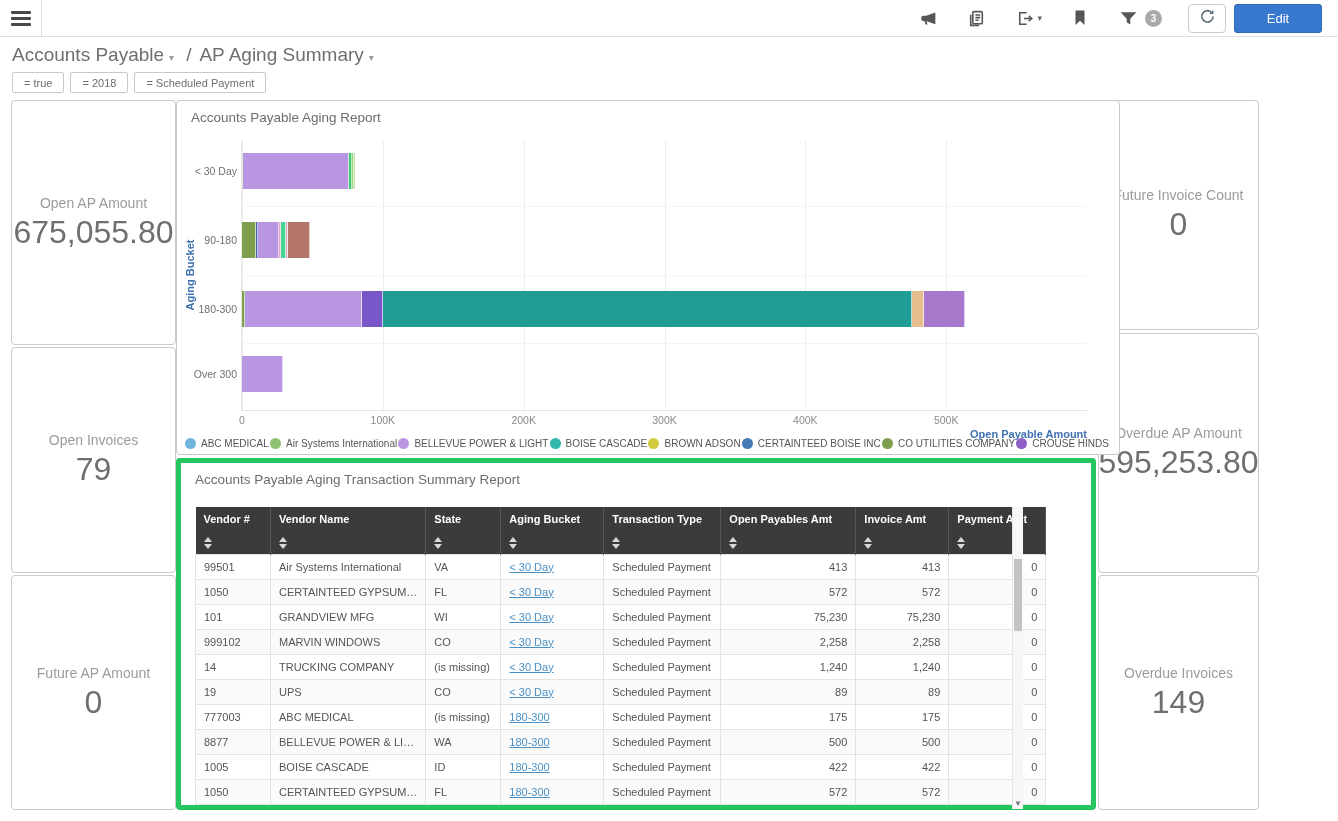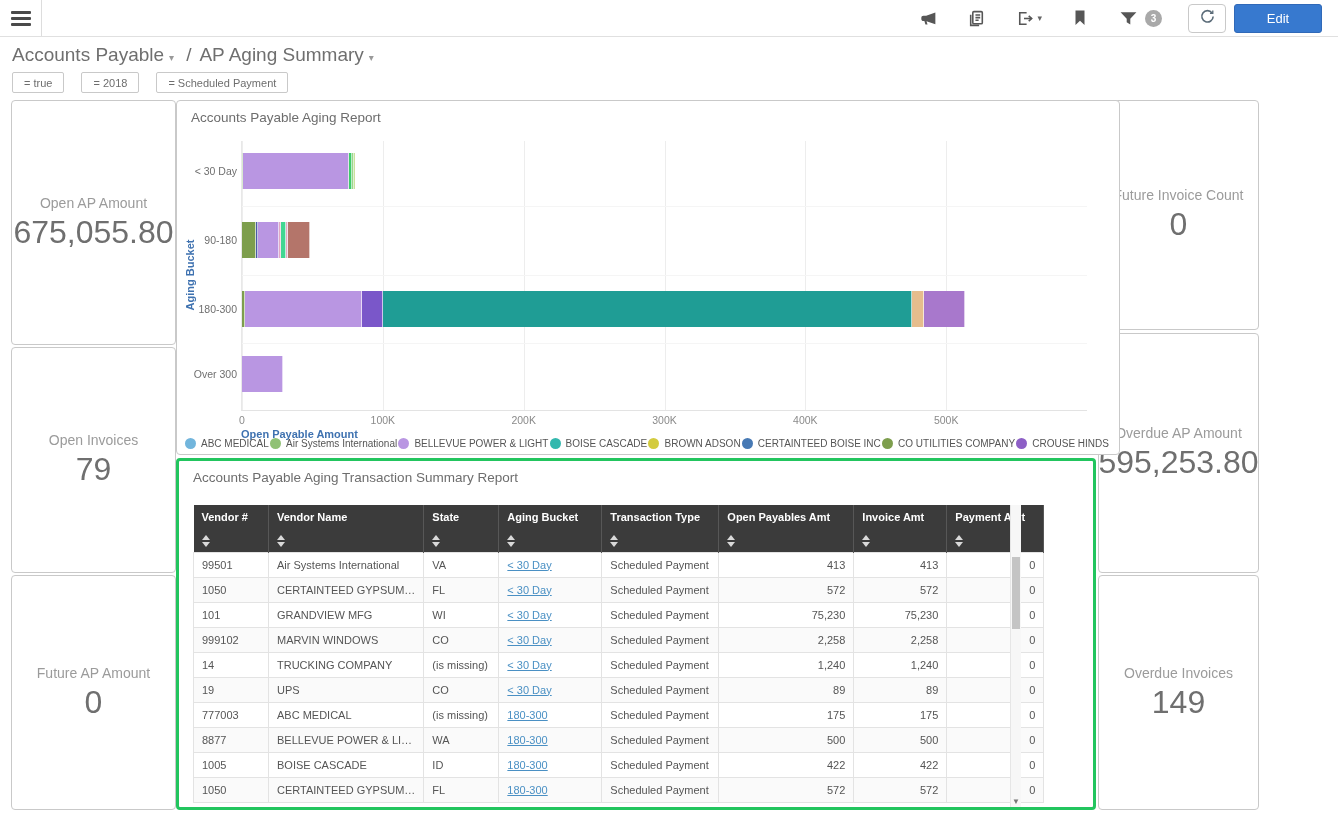--- a/index.html
+++ b/index.html
@@ -23,50 +23,50 @@
     font-size:10px; font-weight:bold; display:flex; align-items:center; justify-content:center; margin-left:7px; }
   .refresh-btn { margin-left:26px; width:38px; height:29px; border:1px solid #c9c9c9; border-radius:4px;
     background:#fff; display:flex; align-items:center; justify-content:center; cursor:pointer; }
   .edit-btn { margin-left:8px; width:88px; height:29px; background:#3779cf; border:1px solid #3069b8;
     border-radius:3px; color:#fff; font-size:13px; display:flex; align-items:center; justify-content:center; cursor:pointer; }
   
   .breadcrumb { position:absolute; top:44px; left:12px; font-size:19px; color:#6f6f6f; display:flex; align-items:center; }
   .crumb { cursor:pointer; }
   .crumb-caret { font-size:10px; color:#9a9a9a; margin:4px 4px 0 5px; }
   .crumb-sep { margin:0 8px; color:#6f6f6f; }
-  .chips { position:absolute; top:72px; left:12px; display:flex; gap:17px; }
+  .chips { position:absolute; top:72px; left:12px; display:flex; gap:6px; }
   .chip { height:21px; border:1px solid #c9c9c9; border-radius:2px; background:#fff;
     font-size:11px; color:#6e6e6e; display:flex; align-items:center; padding:0 11px; cursor:pointer; white-space:nowrap; }
   
   .card { position:absolute; background:#fff; border:1px solid #c9c9c9; border-radius:4px; }
   .kpi { display:flex; flex-direction:column; align-items:center; justify-content:center; }
   .kpi-label { font-size:14px; color:#9b9b9b; margin-bottom:3px; text-align:center; }
   .kpi-value { font-size:32px; color:#6f6f6f; text-align:center; }
   .card-title { position:absolute; top:9px; left:14px; font-size:13.5px; color:#6d6d6d; }
   
   .chart-area { position:absolute; left:0; top:0; width:100%; height:100%; }
   .y-axis-title { position:absolute; left:-52px; top:168px; width:130px; text-align:center;
     transform:rotate(-90deg); font-size:11px; font-weight:bold; color:#3f72b0; }
   .cat-label { position:absolute; left:4px; width:56px; text-align:right; font-size:10.5px; color:#6f6f6f; }
   .plot { position:absolute; left:64px; top:40px; width:846px; height:270px;
     border-left:1px solid #e8e8e8; border-bottom:1px solid #e3e3e3; }
   .gridline { position:absolute; top:0; bottom:0; width:1px; background:#ededed; }
   .hsep { position:absolute; left:0; right:0; height:1px; background:#f5f5f5; }
   .bar-row { position:absolute; left:0; height:36px; width:100%; display:flex; }
   .seg { height:100%; box-shadow: inset -1px 0 0 rgba(255,255,255,.65); }
   .tick { position:absolute; top:100%; margin-top:4px; transform:translateX(-50%); font-size:10.5px; color:#8a8a8a; }
-  .x-axis-title { position:absolute; left:64px; width:846px; top:327px; text-align:left;
+  .x-axis-title { position:absolute; left:64px; width:846px; top:327px; text-align:right;
     font-size:11px; font-weight:bold; color:#3f72b0; }
   .legend { position:absolute; left:8px; right:10px; bottom:5px; display:flex;
     justify-content:space-between; align-items:center; overflow:hidden; }
   .legend-item { display:flex; align-items:center; gap:5px; white-space:nowrap; }
   .legend-dot { width:11px; height:11px; border-radius:50%; flex:none; }
   .legend-label { font-size:10px; color:#555; }
   
-  .table-card { border:3px solid #22c55e; }
+  .table-card { border:5px solid #22c55e; }
   .table-wrap { position:absolute; left:14px; top:44px; }
   table { border-collapse:collapse; table-layout:fixed; }
   th { background:#3b3b3b; color:#fff; font-size:11px; font-weight:bold; text-align:left;
     padding:6px 8px 0 8px; height:47px; vertical-align:top; border-right:1px solid #575757;
     position:relative; cursor:pointer; }
   .sort { position:absolute; left:8px; bottom:5px; display:flex; flex-direction:column; gap:2px; }
   .sort i { display:block; width:0; height:0; border-left:4px solid transparent; border-right:4px solid transparent; }
   .sort .up { border-bottom:5px solid #d9d9d9; }
   .sort .dn { border-top:5px solid #d9d9d9; }
   td { border:1px solid #e3e3e3; font-size:11px; color:#555; padding:5px 8px; height:25px;

